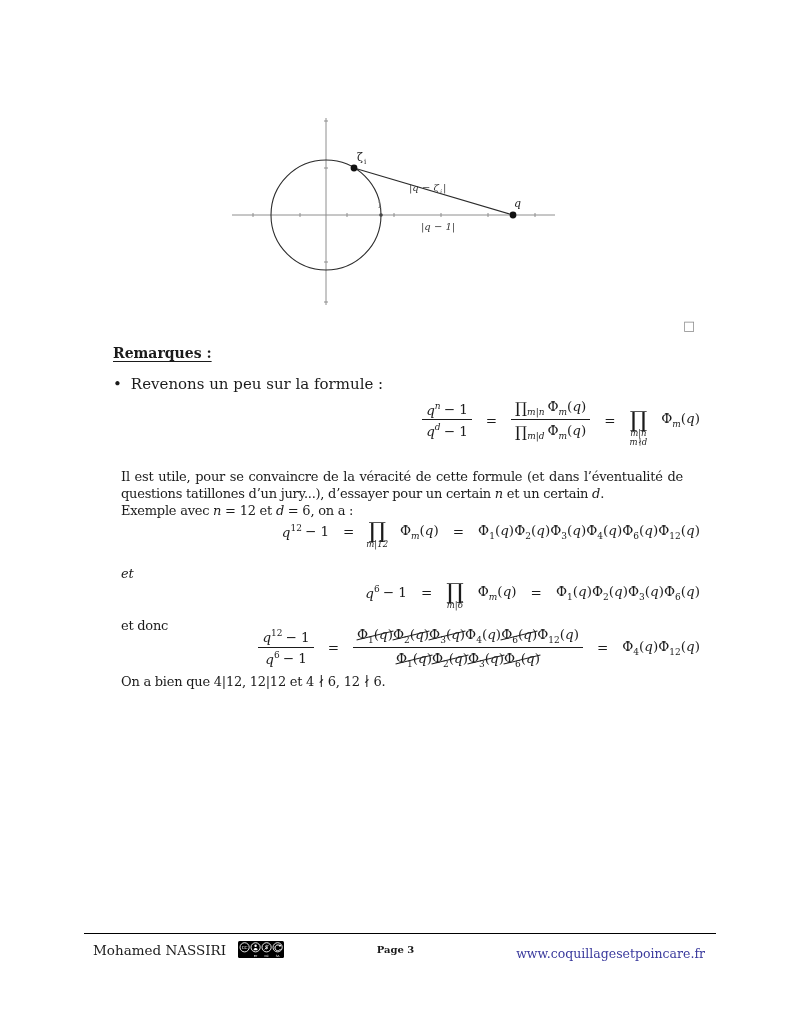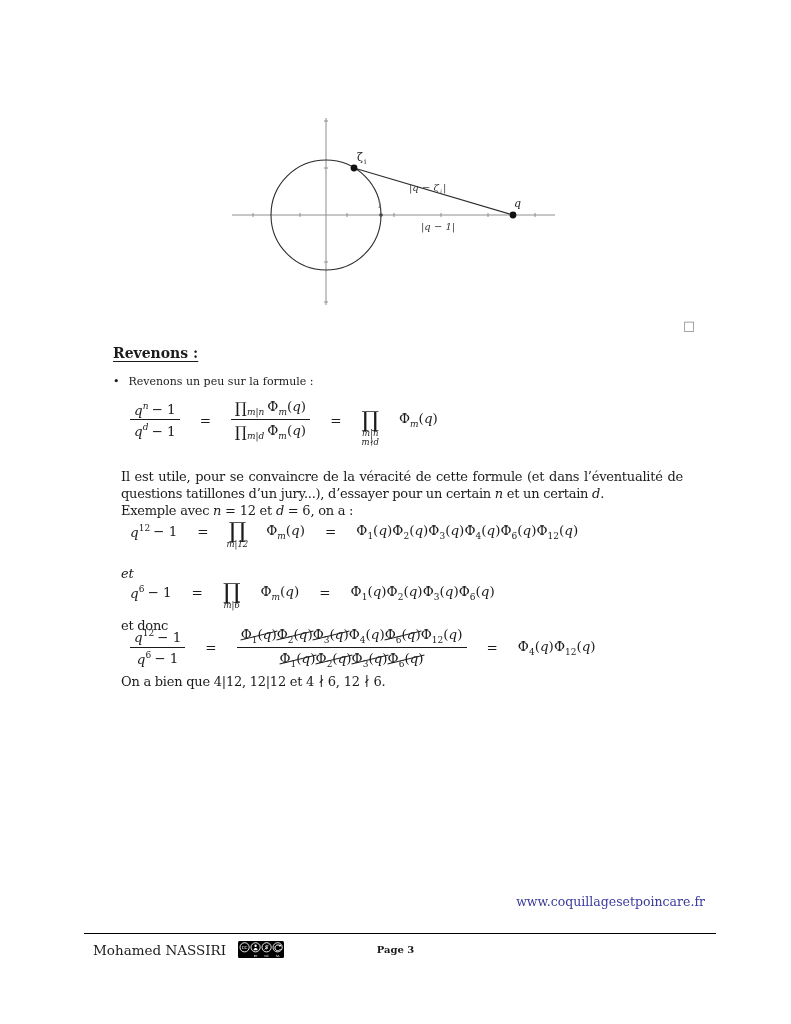--- a/index.html
+++ b/index.html
@@ -8,32 +8,32 @@
     font-family:"DejaVu Serif","DejaVu Sans",serif;color:#1b1b1b;
     overflow:hidden;
   }
   
   #diagram{position:absolute;left:228px;top:112px;}
   
   #qed{position:absolute;left:683px;top:318px;font-size:13px;color:#8a8a8a;}
   
   #remarks-heading{position:absolute;left:113px;top:345px;font-size:14px;font-weight:bold;
     text-decoration:underline;text-underline-offset:3px;text-decoration-thickness:1px;}
-  #bullet-line{position:absolute;left:113px;top:375px;font-size:11px;}
+  #bullet-line{position:absolute;left:113px;top:375px;font-size:15px;}
   #bullet-line .bullet{margin-right:9px;}
   .textblock{font-size:13px;letter-spacing:-0.25px;line-height:17px;}
   #para{position:absolute;left:121px;top:456px;width:562px;margin-top:12px;}
   #para .p1{text-align:justify;}
   #et-line{position:absolute;left:121px;top:565px;font-style:italic;}
   #etdonc-line{position:absolute;left:121px;top:617px;}
   #conclusion{position:absolute;left:121px;top:673px;}
   .iv{font-style:italic;}
   
-  .disp{position:absolute;left:110px;width:590px;padding-left:20px;
-    display:flex;justify-content:flex-start;align-items:center;gap:20px;
+  .disp{position:absolute;left:90px;width:590px;padding-left:20px;
+    display:flex;justify-content:flex-end;align-items:center;gap:14px;
     font-size:13.5px;white-space:nowrap;}
   sup{font-size:9px;}
   sub{font-size:9px;}
   .v{font-style:italic;}
   .m1{margin-left:3px;}
   .frac{display:inline-flex;flex-direction:column;align-items:center;vertical-align:middle;}
   .frac .num{display:block;padding:0 4px 2px;border-bottom:1px solid #1b1b1b;}
   .frac .den{display:block;padding:2px 4px 0;}
   .prod{position:relative;display:inline-flex;flex-direction:column;align-items:center;}
   .prod .psym{font-size:22px;line-height:1;}
@@ -45,21 +45,21 @@
   .factors{display:inline-flex;align-items:baseline;}
   .factor{position:relative;white-space:nowrap;}
   .factor.cancel::after{content:"";position:absolute;left:-1px;right:-1px;top:48%;
     border-top:1.3px solid #222;transform:rotate(-14deg);}
   
   #footer-rule{position:absolute;left:84px;top:933px;width:632px;border-top:1.8px solid #000;}
   #footer-left{position:absolute;left:93px;top:941px;display:flex;align-items:center;gap:12px;
     font-size:13.5px;}
   #page-num{position:absolute;left:0;right:0;top:944px;text-align:center;
     font-size:10px;font-weight:bold;}
-  #site-url{position:absolute;right:86px;top:894px;font-size:12.5px;text-decoration:none;}
+  #site-url{position:absolute;right:86px;top:946px;font-size:12.5px;text-decoration:none;}
 </style>
 </head>
 <body>
 
 <div id="diagram">
   <svg width="340" height="200" viewBox="0 0 340 200">
 
     <line x1="4" y1="103" x2="327" y2="103" stroke="#8e8e8e" stroke-width="1"></line>
     <line x1="98" y1="6" x2="98" y2="193" stroke="#8e8e8e" stroke-width="1"></line>
 
@@ -93,21 +93,21 @@
       <text x="181" y="79">|q − ζ</text>
       <text x="212" y="82" font-size="6.5">i</text>
       <text x="215" y="79">|</text>
       <text x="193" y="118">|q − 1|</text>
     </g>
   </svg>
 </div>
 
 <span id="qed">□</span>
 
-<div id="remarks-heading">Revenons :</div>
+<div id="remarks-heading">Remarques :</div>
 
 <div id="bullet-line">
   <span class="bullet">•</span><span>Revenons un peu sur la formule :</span>
 </div>
 
 <div class="disp" style="top:398px">
   <span class="frac">
     <span class="num"><span class="v">q</span><sup class="v">n</sup><span class="m1">− 1</span></span>
     <span class="den"><span class="v">q</span><sup class="v">d</sup><span class="m1">− 1</span></span>
   </span>

